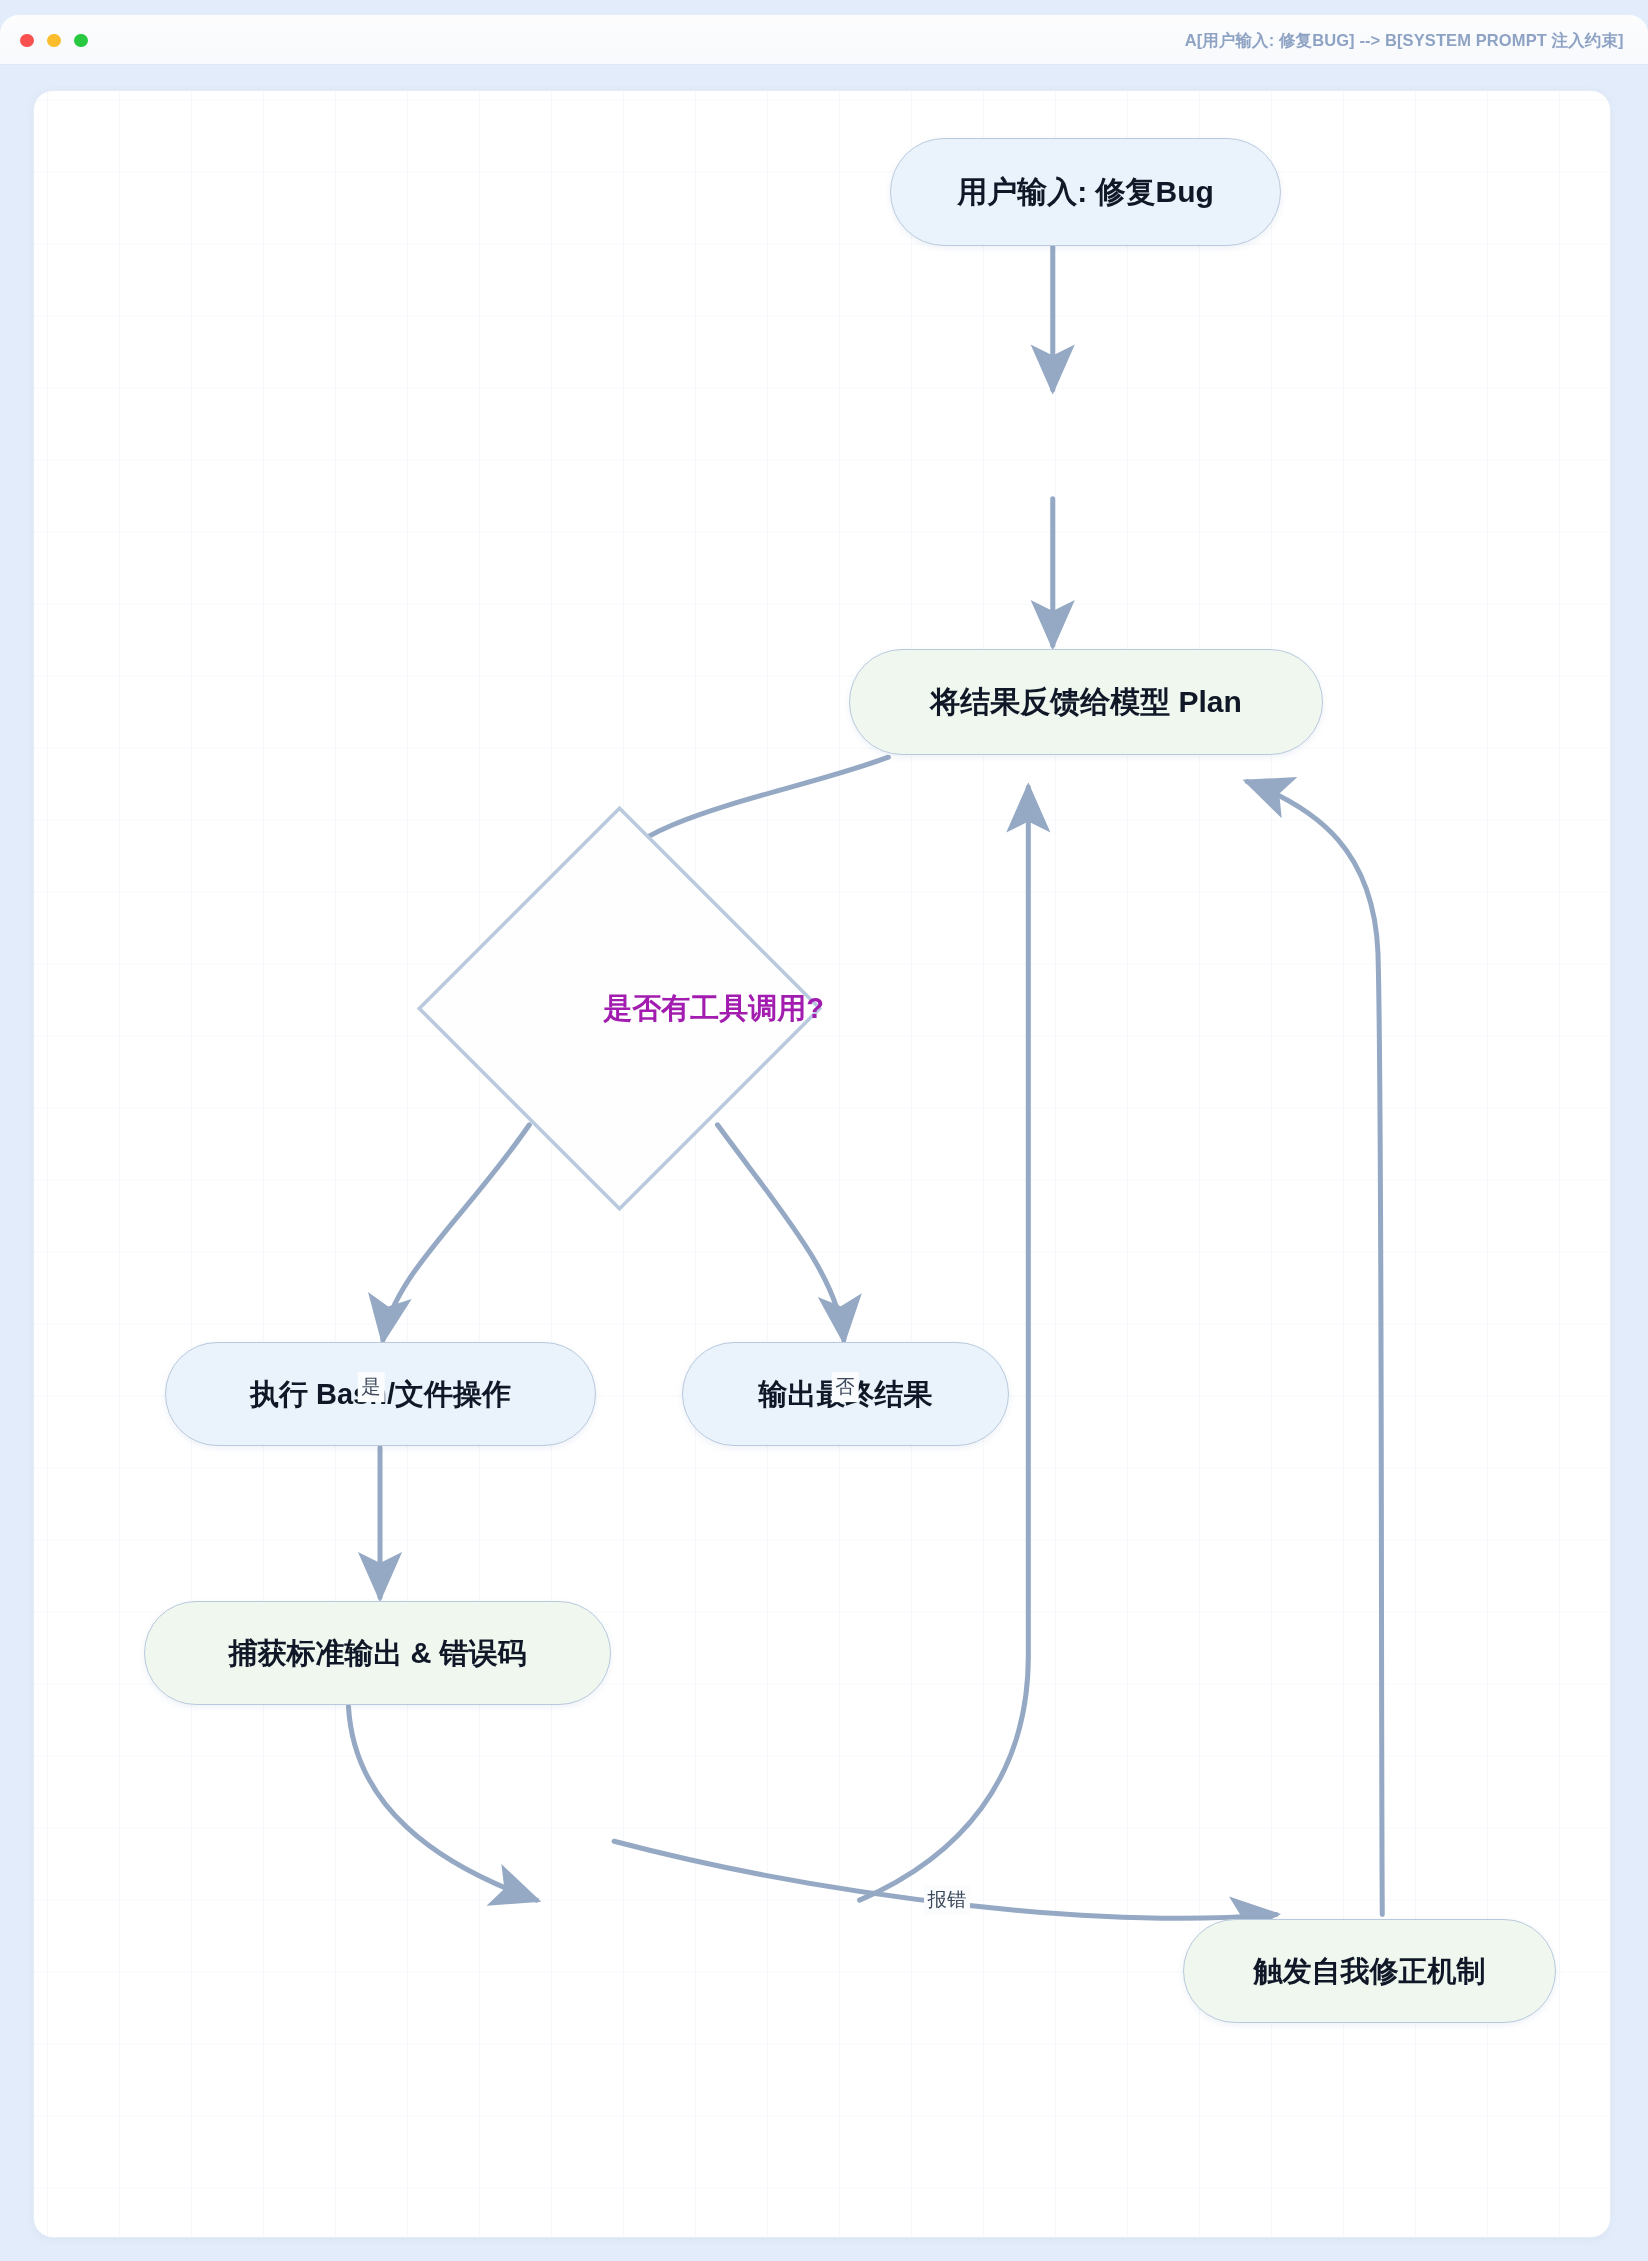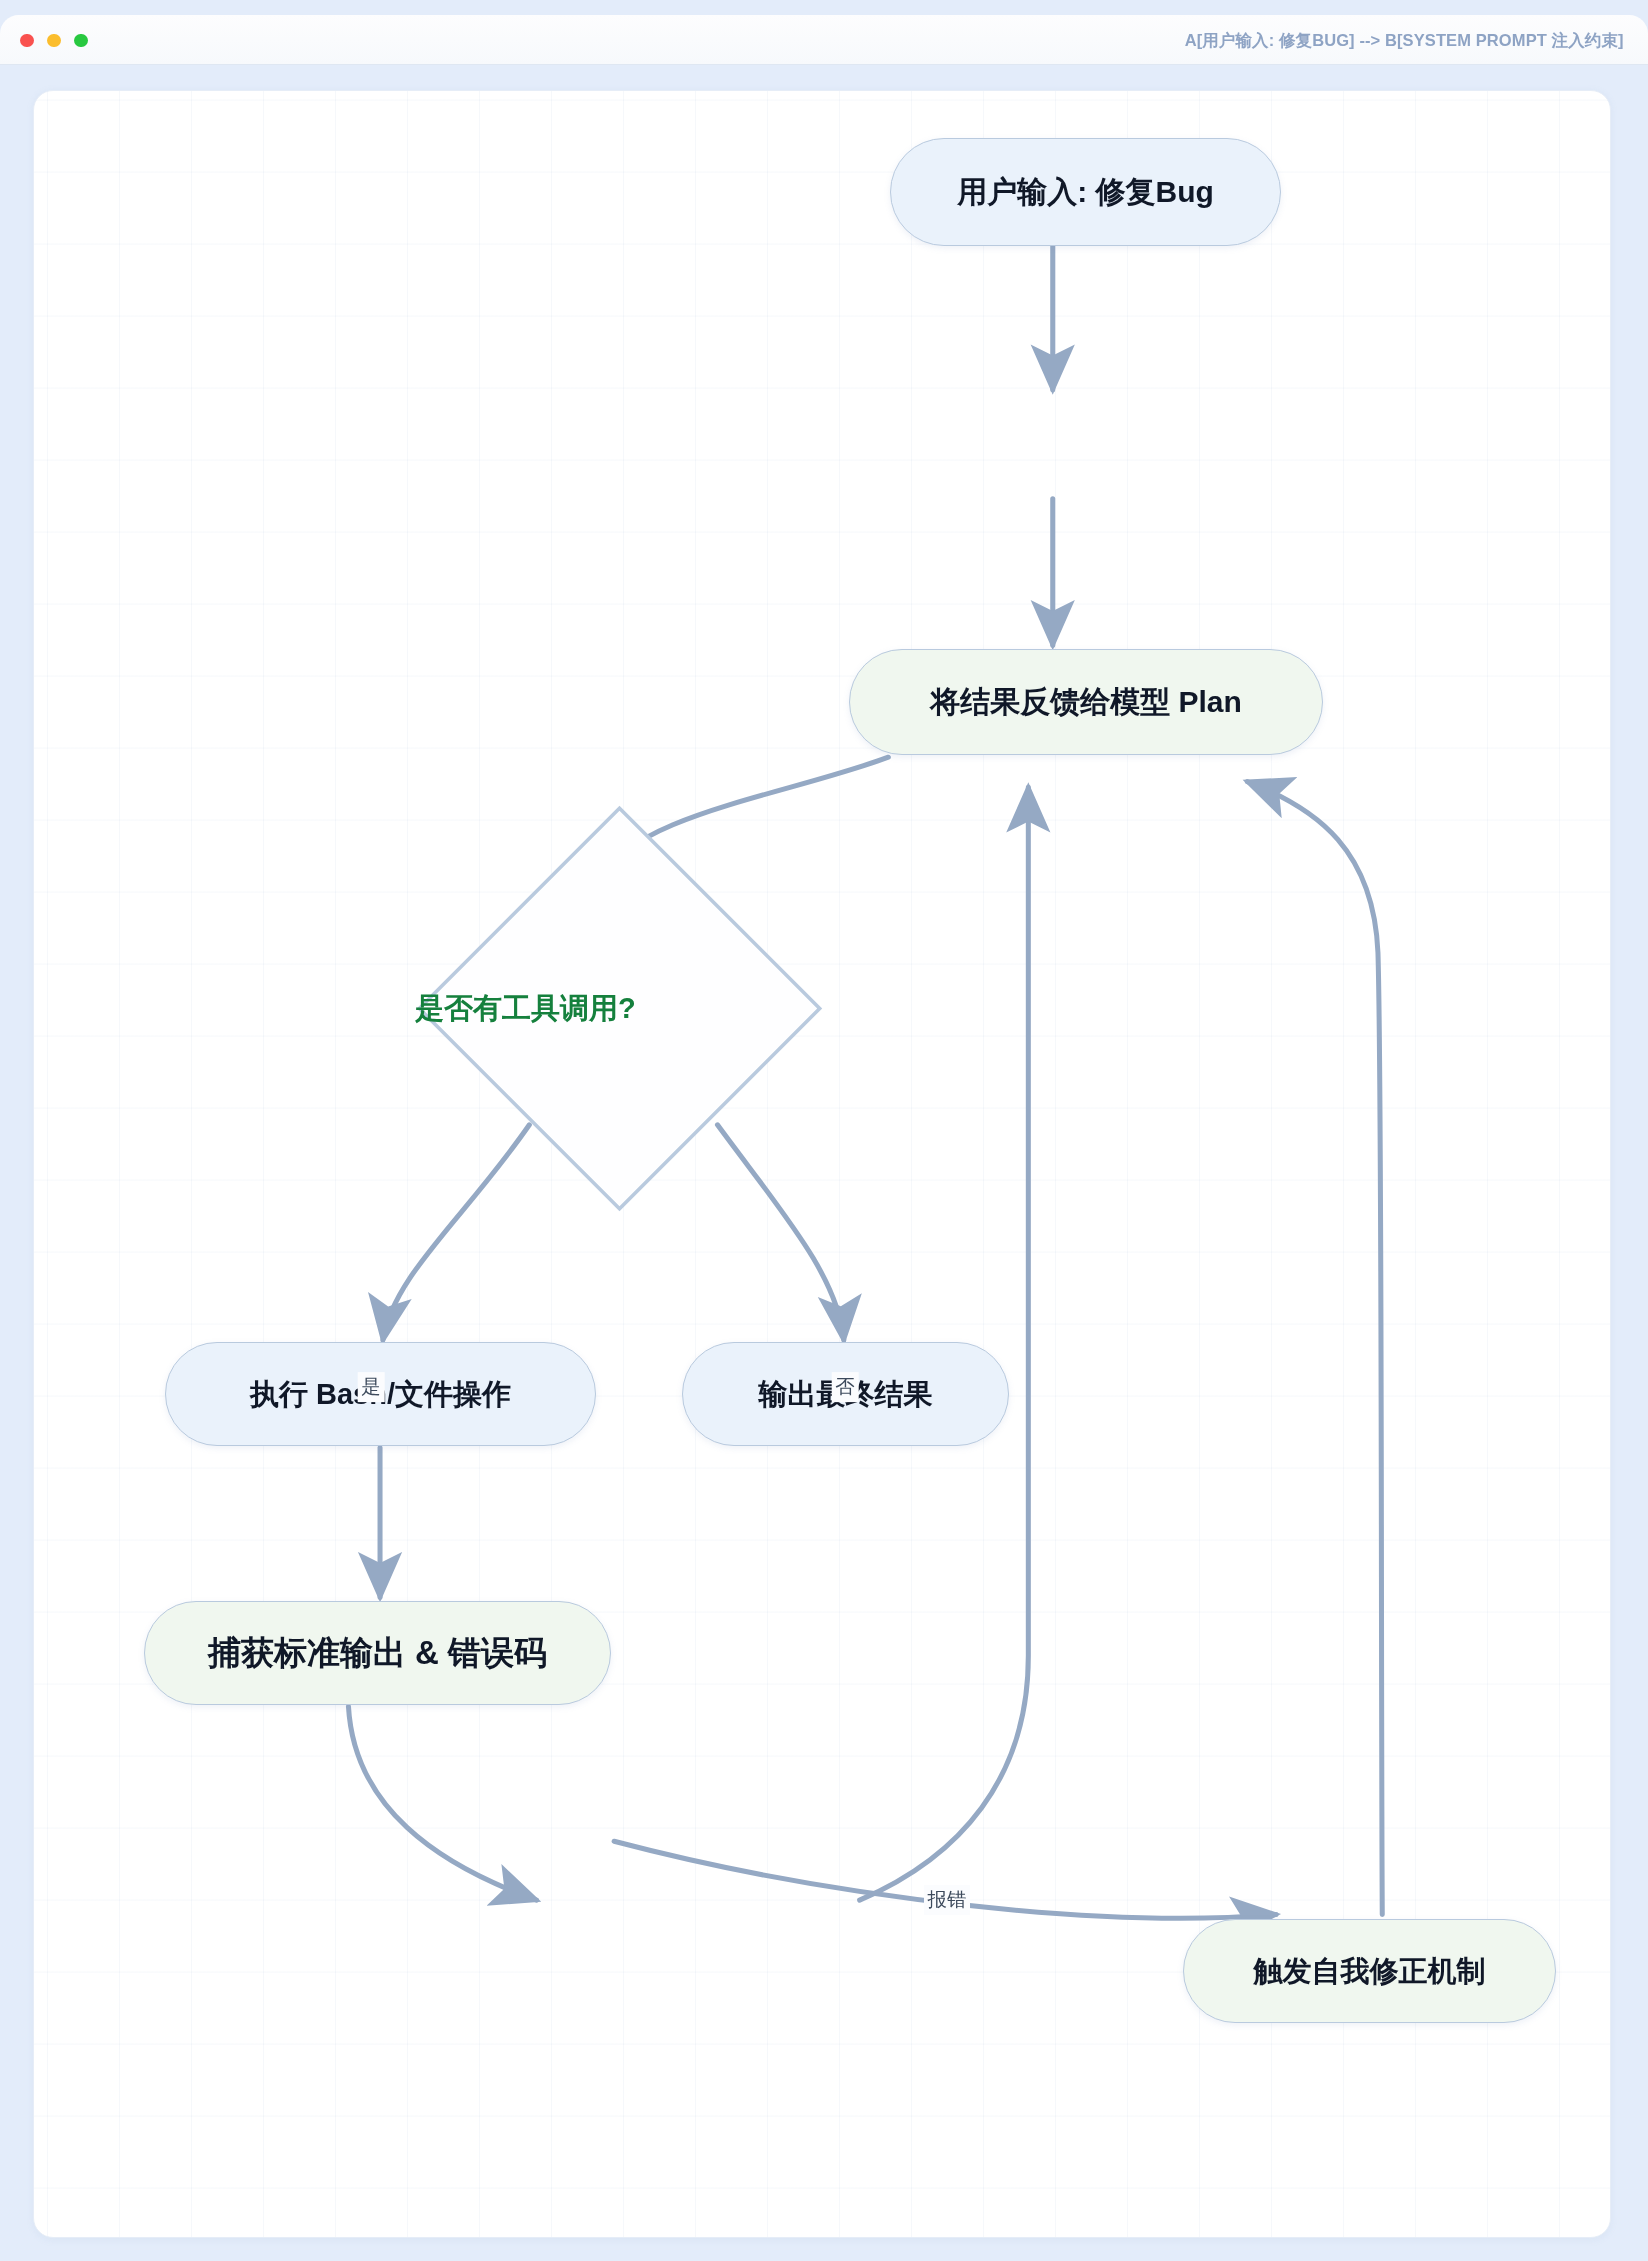--- a/index.html
+++ b/index.html
@@ -137,23 +137,23 @@
     position: absolute;
     left: 0; top: 0;
     width: 100%; height: 100%;
   }
   .diamond-label {
     position: absolute;
     left: 0;
     top: 50%;
     width: 100%;
     transform: translateY(-50%);
-    text-align: left;
+    text-align: right;
     font-weight: 700;
-    color: #15803d;
+    color: #a21caf;
     white-space: nowrap;
   }
 
   
   .edge-label {
     position: absolute;
     font-size: 19.4px;
     font-weight: 400;
     color: #3d4a5c;
     background: #fbfcfe;
@@ -228,21 +228,21 @@
       </div>
 
       <div class="node stadium blue" style="left:131px; top:1251px; width:431px; height:104px; font-size:29px;">
         <span class="node-label">执行 Bash/文件操作</span>
       </div>
 
       <div class="node stadium blue" style="left:648px; top:1251px; width:327px; height:104px; font-size:29px;">
         <span class="node-label">输出最终结果</span>
       </div>
 
-      <div class="node stadium green" style="left:110px; top:1510px; width:467px; height:104px; font-size:33px;">
+      <div class="node stadium green" style="left:110px; top:1510px; width:467px; height:104px; font-size:29px;">
         <span class="node-label">捕获标准输出 &amp; 错误码</span>
       </div>
 
 
       <div class="node stadium green" style="left:1149px; top:1828px; width:373px; height:104px; font-size:29px;">
         <span class="node-label">触发自我修正机制</span>
       </div>
 
       <div class="edge-label" style="left:337px;  top:1296px;">是</div>
       <div class="edge-label" style="left:811px; top:1296px;">否</div>

